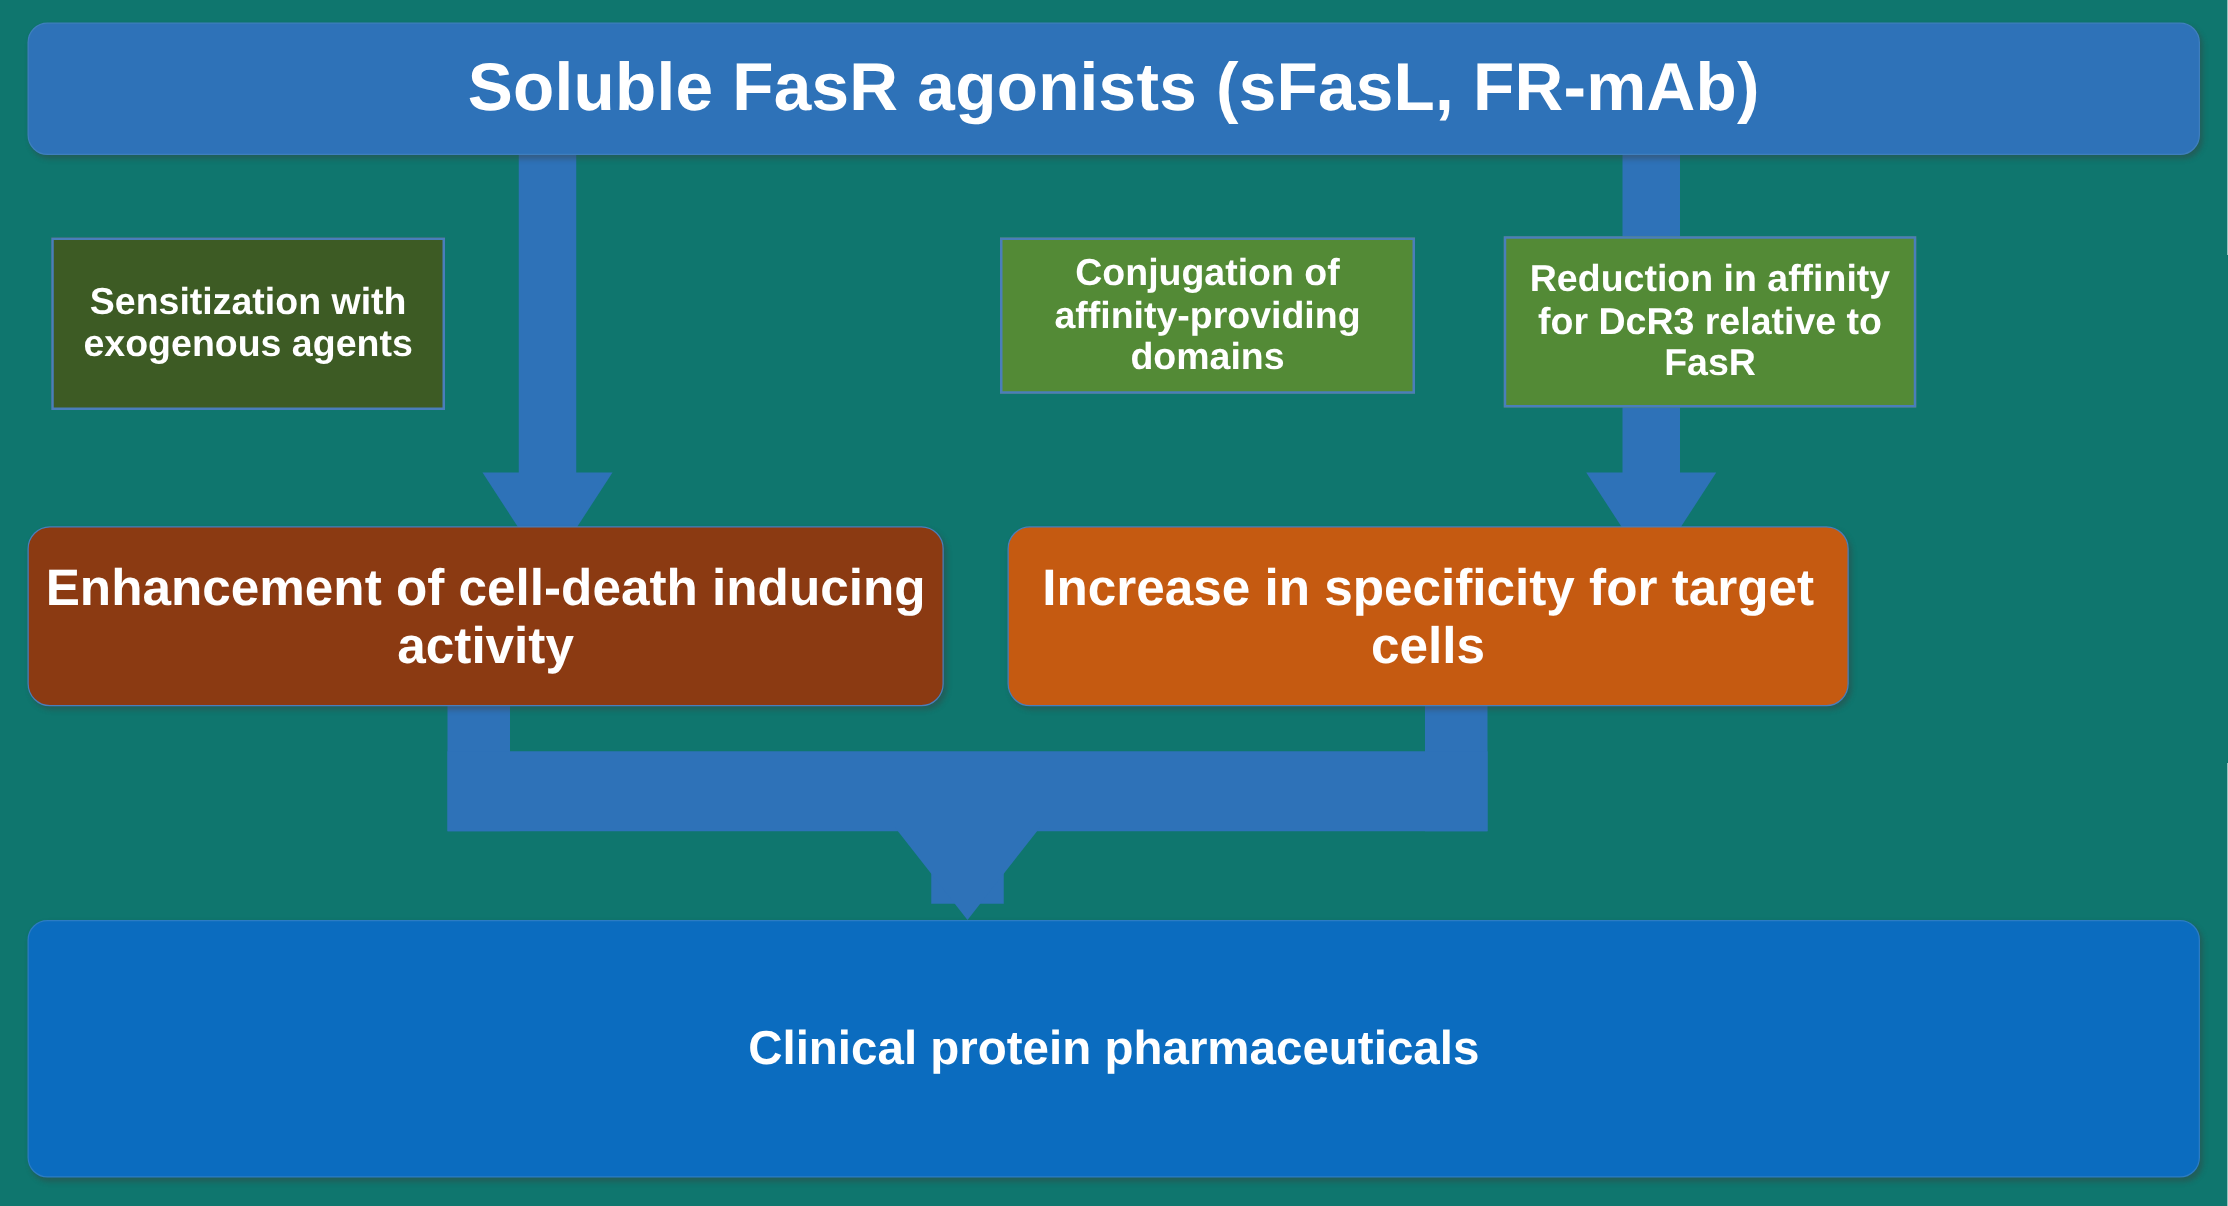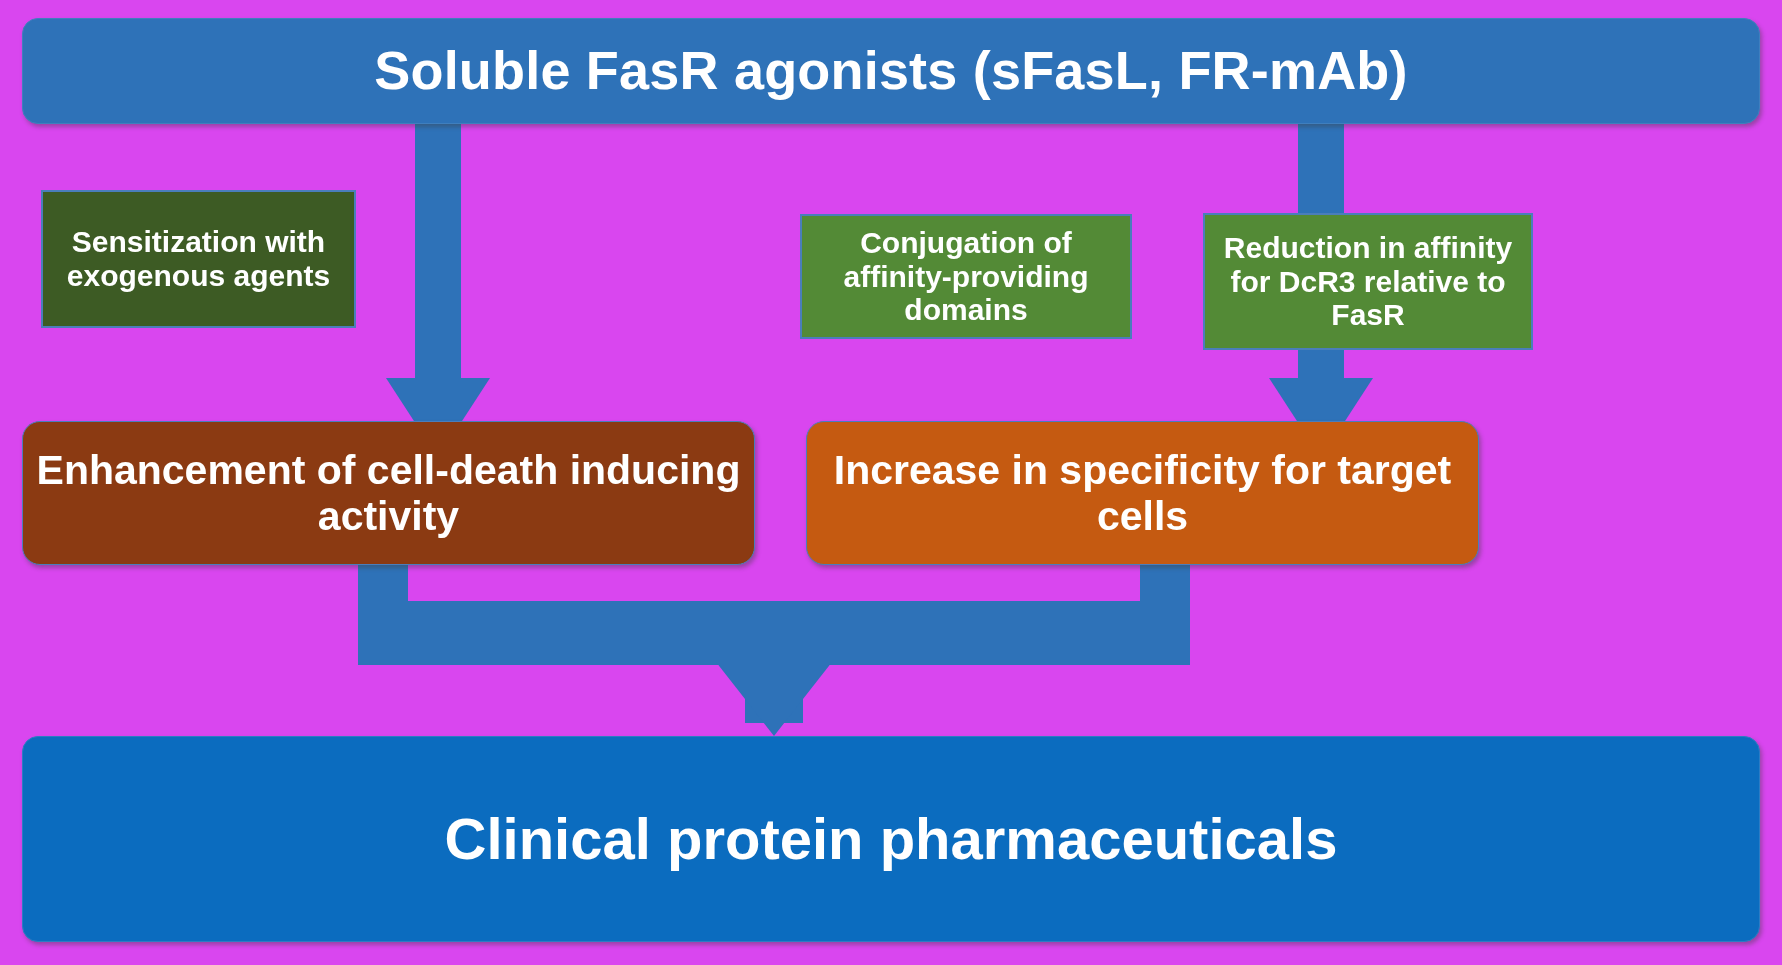--- a/index.html
+++ b/index.html
@@ -7,21 +7,21 @@
     padding: 0;
     background: #ffffff;
   }
   body {
     font-family: "Liberation Sans", sans-serif;
   }
   #canvas {
     position: relative;
     width: 1782px;
     height: 965px;
-    background: #d946ef;
+    background: #0f766e;
     overflow: hidden;
   }
   .node {
     position: absolute;
     box-sizing: border-box;
     display: flex;
     align-items: center;
     justify-content: center;
     text-align: center;
     color: #ffffff;
@@ -38,32 +38,32 @@
     border-radius: 16px;
     font-size: 54px;
     letter-spacing: 0.2px;
     box-shadow: 2px 3px 4px rgba(60,60,60,0.40);
   }
   .bar-bottom {
     left: 22px;  top: 736px; width: 1738px; height: 206px;
     background: #0B6CBF;
     border: 1px solid #2c7cc4;
     border-radius: 16px;
-    font-size: 58px;
+    font-size: 38px;
     box-shadow: 2px 3px 4px rgba(60,60,60,0.40);
   }
 
   
   .green {
     border: 2px solid #4A7EBB;
     font-size: 30px;
     padding: 4px 8px;
   }
   .green-dark  { background: #3D5B24; }
-  .green-light { background: #538A36; margin-top: 24px; }
+  .green-light { background: #538A36; }
 
   .g1 { left: 41px;   top: 190px; width: 315px; height: 138px; }
   .g2 { left: 424px;  top: 180px; width: 324px; height: 162px; }
   .g3 { left: 800px;  top: 190px; width: 332px; height: 125px; }
   .g4 { left: 1203px; top: 189px; width: 330px; height: 137px; text-align: center; }
 
   
   .outcome {
     border: 1px solid #4A7EBB;
     border-radius: 18px;

